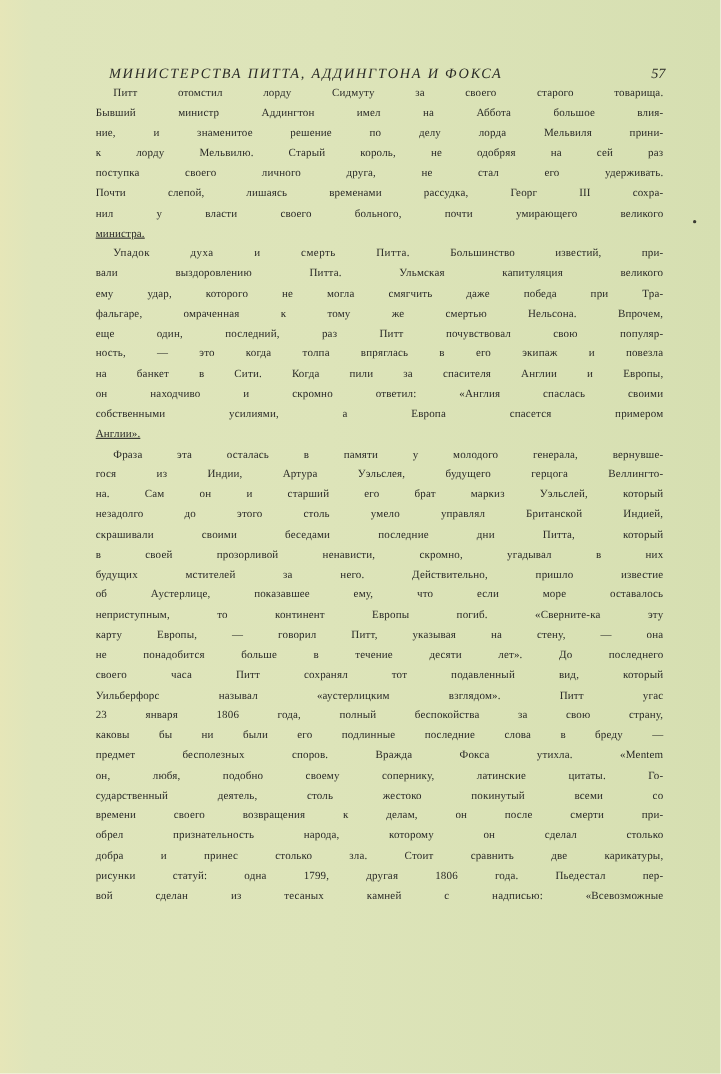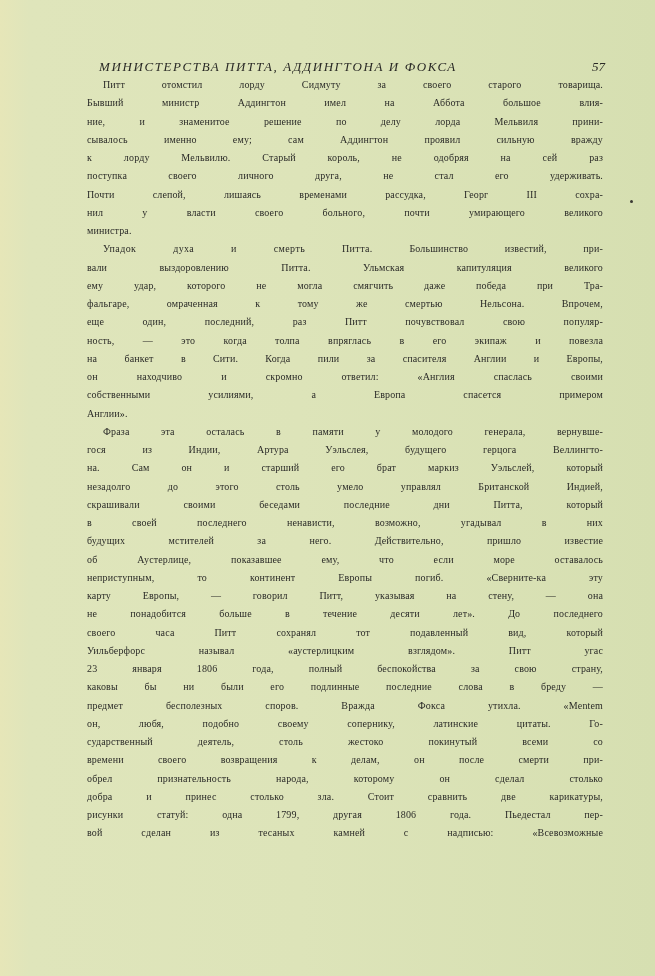--- a/index.html
+++ b/index.html
@@ -51,20 +51,21 @@
   }
   .line {
     display: block;
     white-space: nowrap;
     text-align: justify;
     text-align-last: justify;
     height: 18.25px;
   }
   .line.last {
     text-align-last: left;
+    text-decoration: underline;
   }
   .line.indent {
     padding-left: 16px;
   }
   .bold {
     font-weight: normal;
     letter-spacing: 0.4px;
   }
   .speck {
     position: absolute;
@@ -87,21 +88,20 @@
     <span class="title">МИНИСТЕРСТВА ПИТТА, АДДИНГТОНА И ФОКСА</span>
     <span class="pno">57</span>
   </div>
 
   <div class="body-text">
 
     <div>
       <span class="line indent">Питт отомстил лорду Сидмуту за своего старого товарища.</span>
       <span class="line">Бывший министр Аддингтон имел на Аббота большое влия-</span>
       <span class="line">ние, и знаменитое решение по делу лорда Мельвиля прини-</span>
-      <span class="line">сывалось именно ему; сам Аддингтон проявил сильную вражду</span>
       <span class="line">к лорду Мельвилю. Старый король, не одобряя на сей раз</span>
       <span class="line">поступка своего личного друга, не стал его удерживать.</span>
       <span class="line">Почти слепой, лишаясь временами рассудка, Георг III сохра-</span>
       <span class="line">нил у власти своего больного, почти умирающего великого</span>
       <span class="line last">министра.</span>
     </div>
 
     <div>
       <span class="line indent"><span class="bold">Упадок духа и смерть Питта.</span> <span>Большинство известий, при-</span></span>
       <span class="line">вали выздоровлению Питта. Ульмская капитуляция великого</span>
@@ -114,21 +114,21 @@
       <span class="line">собственными усилиями, а Европа спасется примером</span>
       <span class="line last">Англии».</span>
     </div>
 
     <div>
       <span class="line indent">Фраза эта осталась в памяти у молодого генерала, вернувше-</span>
       <span class="line">гося из Индии, Артура Уэльслея, будущего герцога Веллингто-</span>
       <span class="line">на. Сам он и старший его брат маркиз Уэльслей, который</span>
       <span class="line">незадолго до этого столь умело управлял Британской Индией,</span>
       <span class="line">скрашивали своими беседами последние дни Питта, который</span>
-      <span class="line">в своей последнего ненависти, возможно, угадывал в них</span>
+      <span class="line">в своей прозорливой ненависти, скромно, угадывал в них</span>
       <span class="line">будущих мстителей за него. Действительно, пришло известие</span>
       <span class="line">об Аустерлице, показавшее ему, что если море оставалось</span>
       <span class="line">неприступным, то континент Европы погиб. «Сверните-ка эту</span>
       <span class="line">карту Европы, — говорил Питт, указывая на стену, — она</span>
       <span class="line">не понадобится больше в течение десяти лет». До последнего</span>
       <span class="line">своего часа Питт сохранял тот подавленный вид, который</span>
       <span class="line">Уильберфорс называл «аустерлицким взглядом». Питт угас</span>
       <span class="line">23 января 1806 года, полный беспокойства за свою страну,</span>
       <span class="line">каковы бы ни были его подлинные последние слова в бреду —</span>
       <span class="line">предмет бесполезных споров. Вражда Фокса утихла. «Mentem</span>

